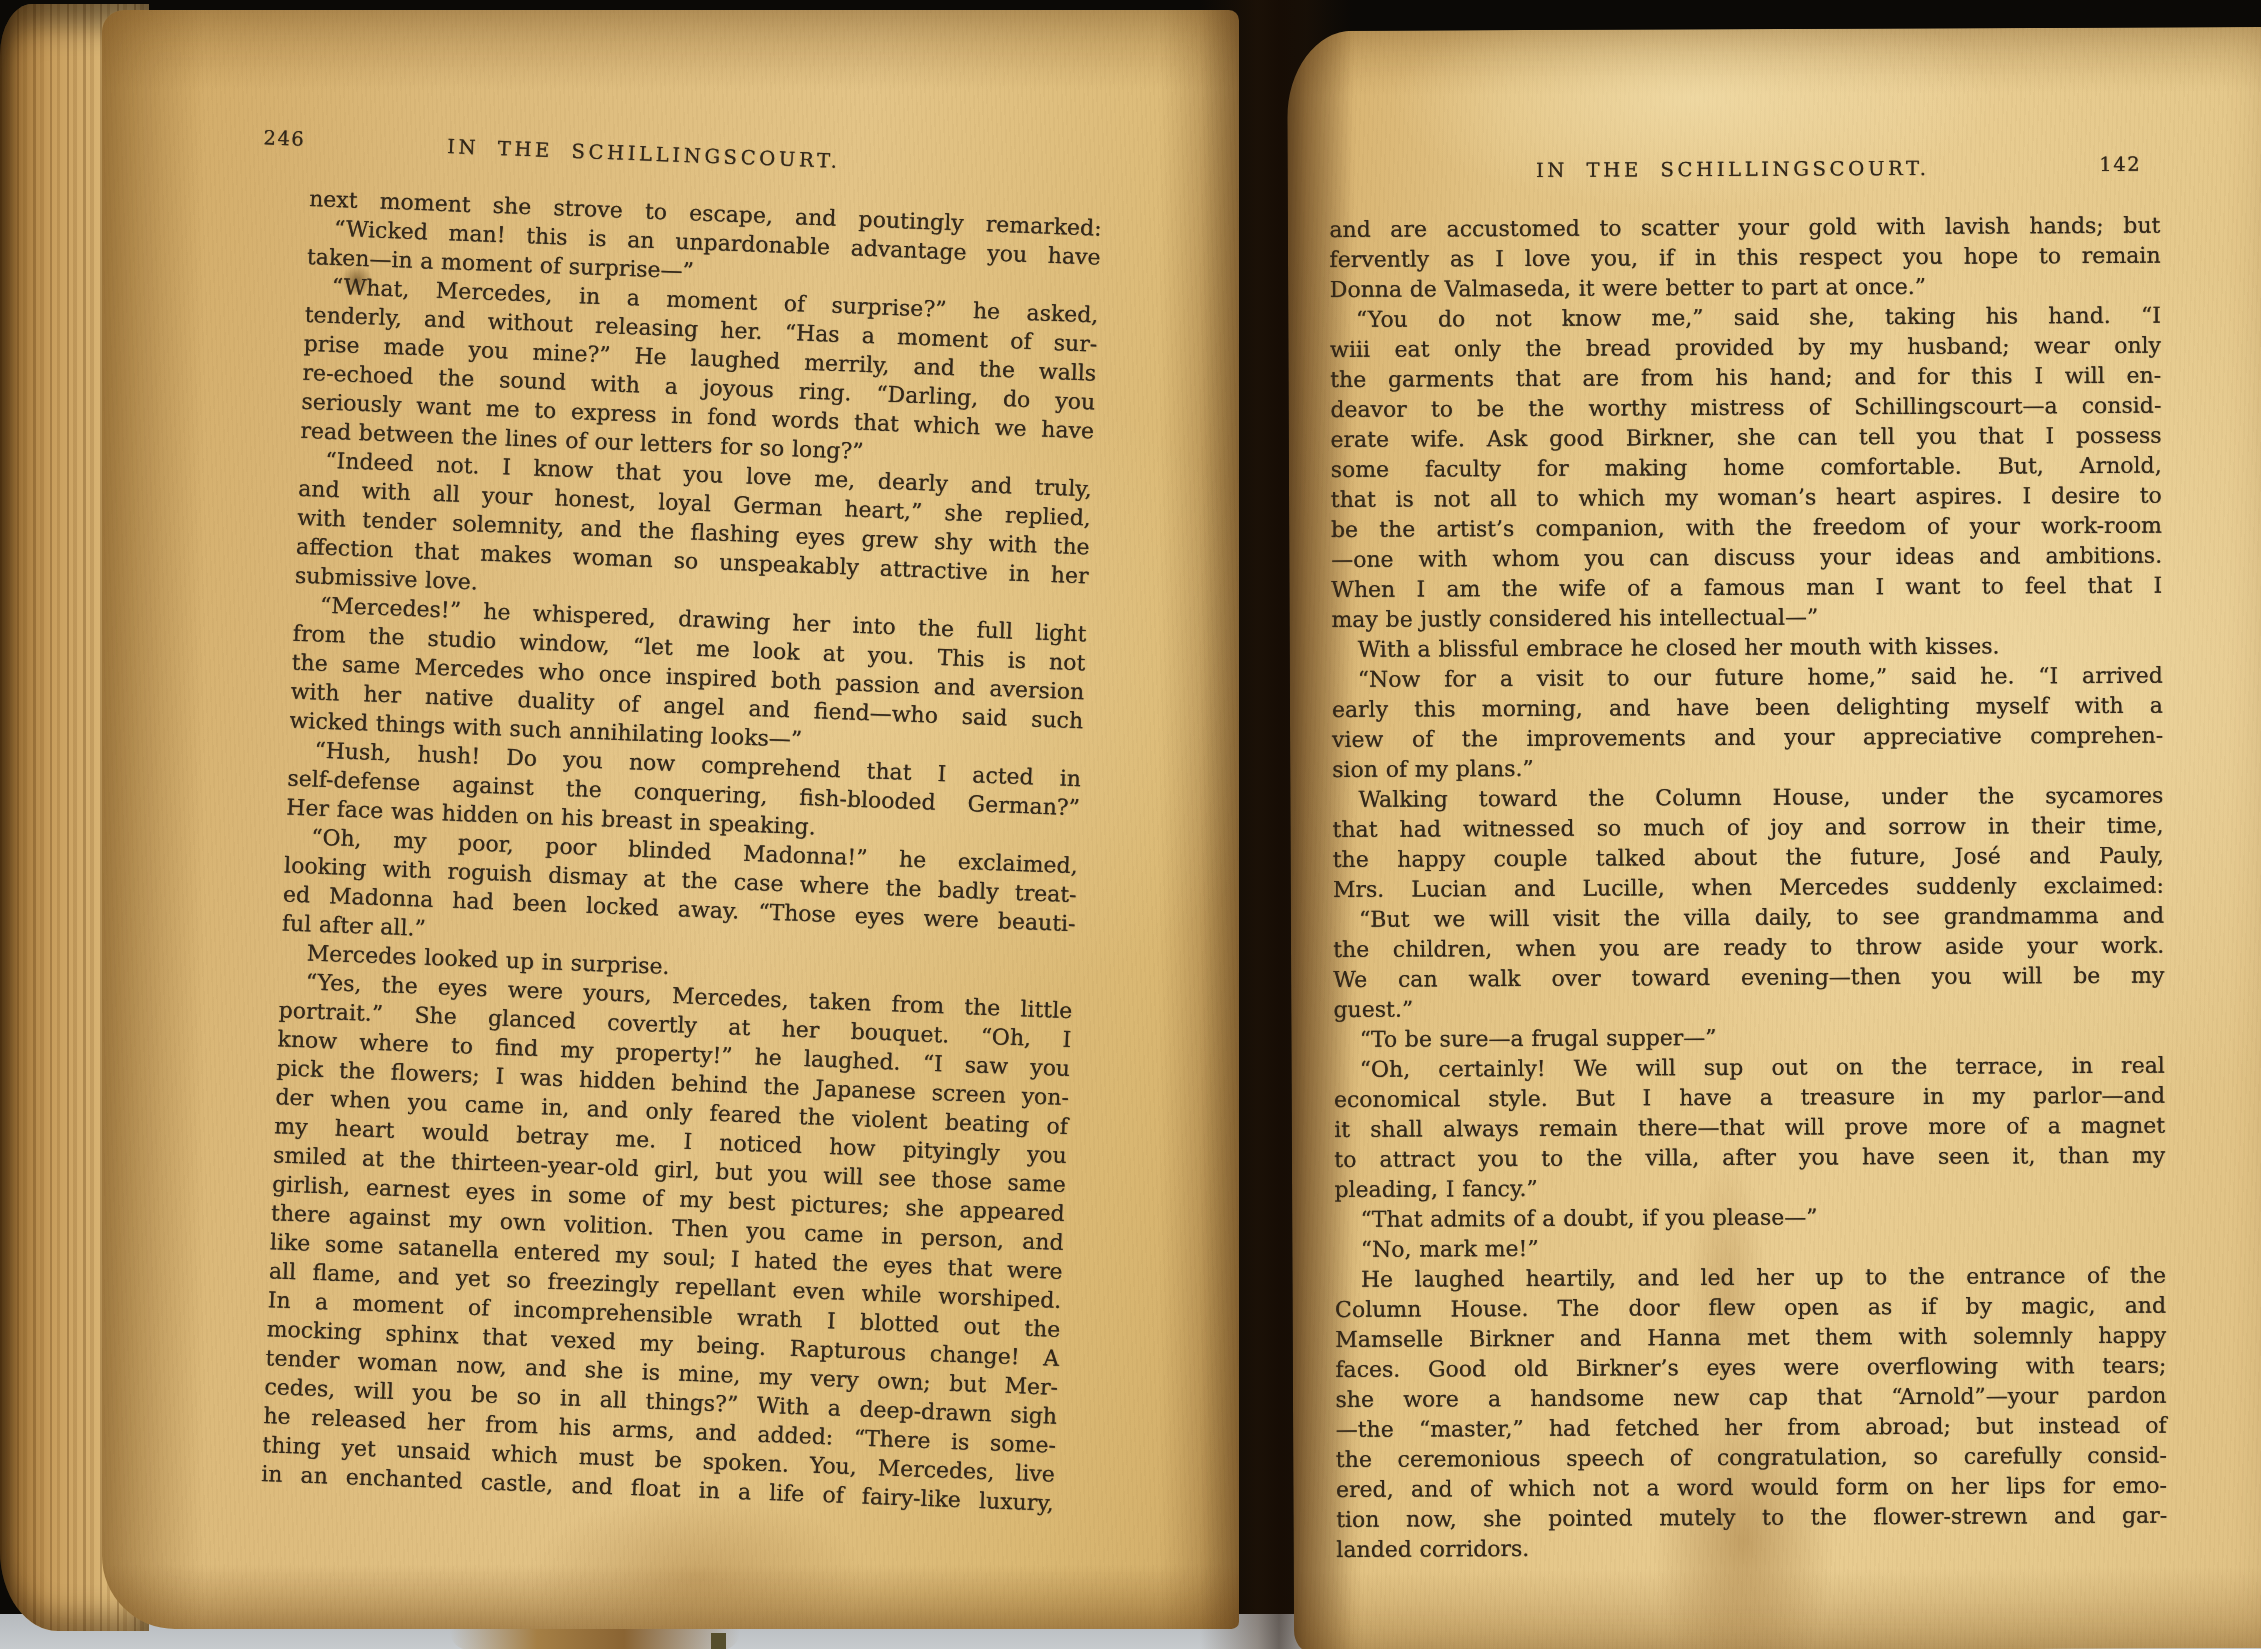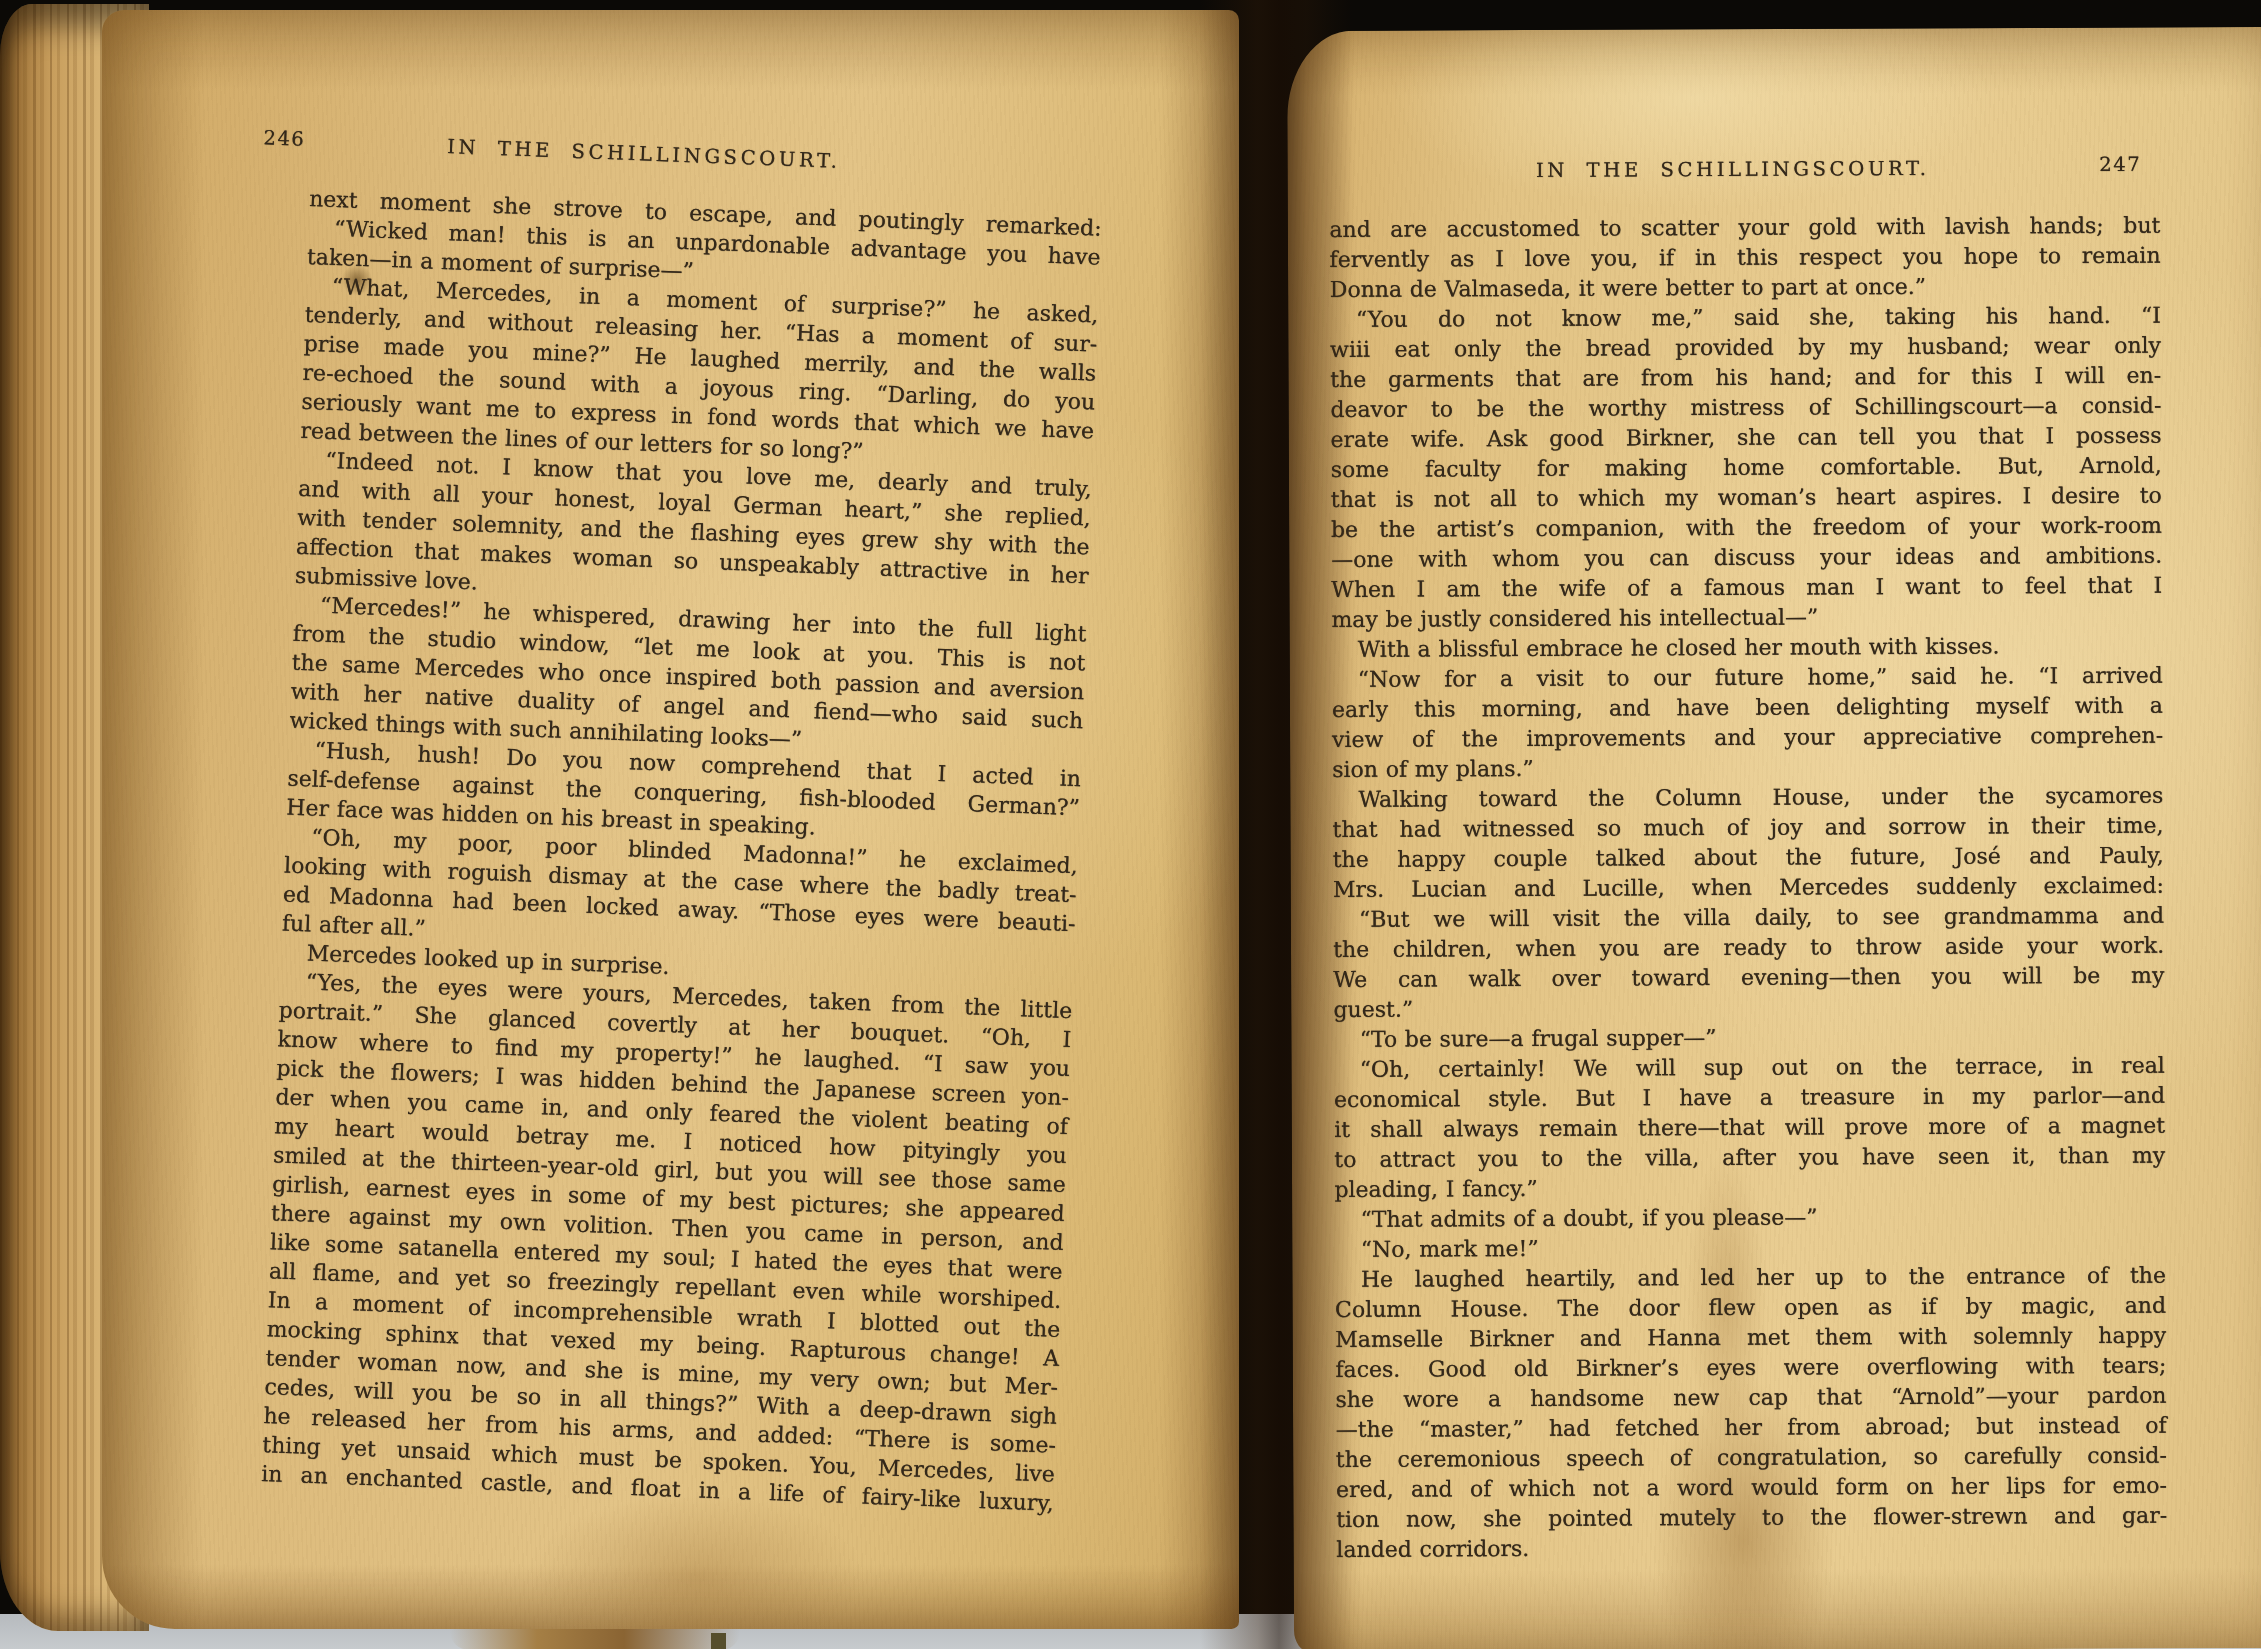--- a/index.html
+++ b/index.html
@@ -151,21 +151,21 @@
         <div class="line">cedes, will you be so in all things?” With a deep-drawn sigh</div>
         <div class="line">he released her from his arms, and added: “There is some-</div>
         <div class="line">thing yet unsaid which must be spoken. You, Mercedes, live</div>
         <div class="line">in an enchanted castle, and float in a life of fairy-like luxury,</div>
       </div>
   </div>
 
   <div class="text-block tb-right">
     <div class="header-row">
       <span class="running-title">IN THE SCHILLINGSCOURT.</span>
-      <span class="folio">247</span>
+      <span class="folio">142</span>
     </div>
     <div class="body-lines">
         <div class="line">and are accustomed to scatter your gold with lavish hands; but</div>
         <div class="line">fervently as I love you, if in this respect you hope to remain</div>
         <div class="line end">Donna de Valmaseda, it were better to part at once.”</div>
         <div class="line ind">“You do not know me,” said she, taking his hand. “I</div>
         <div class="line">wiii eat only the bread provided by my husband; wear only</div>
         <div class="line">the garments that are from his hand; and for this I will en-</div>
         <div class="line">deavor to be the worthy mistress of Schillingscourt—a consid-</div>
         <div class="line">erate wife. Ask good Birkner, she can tell you that I possess</div>

